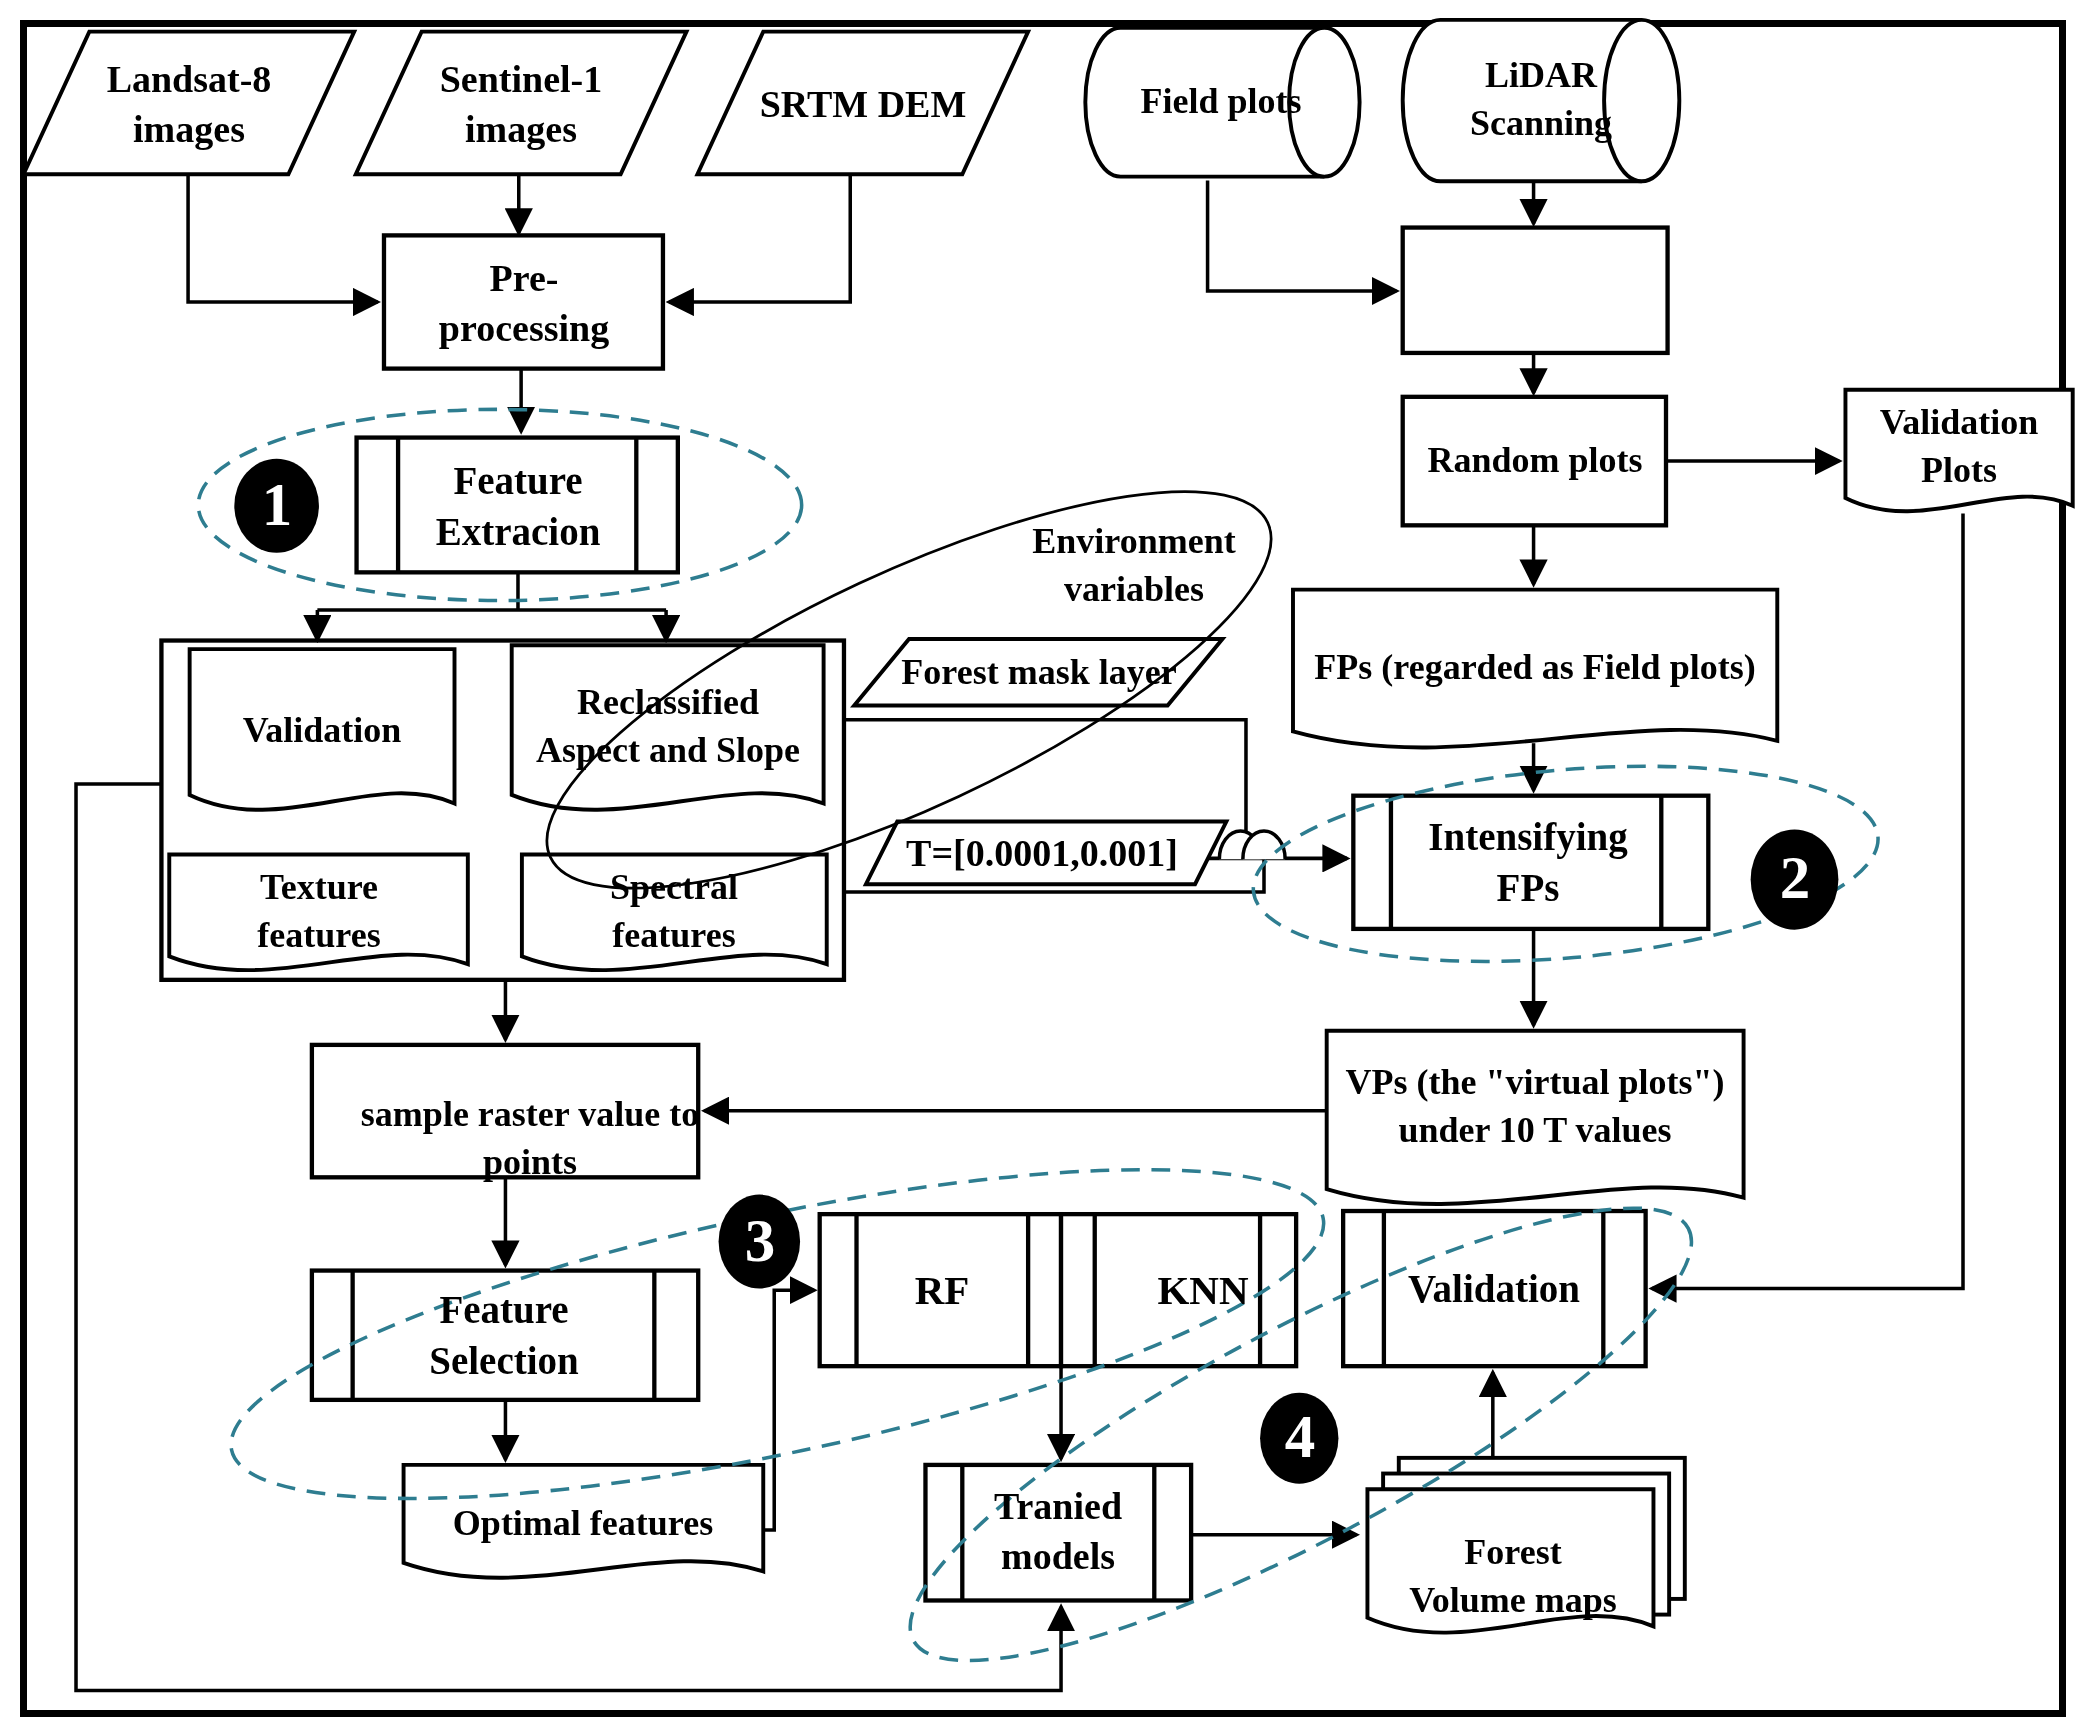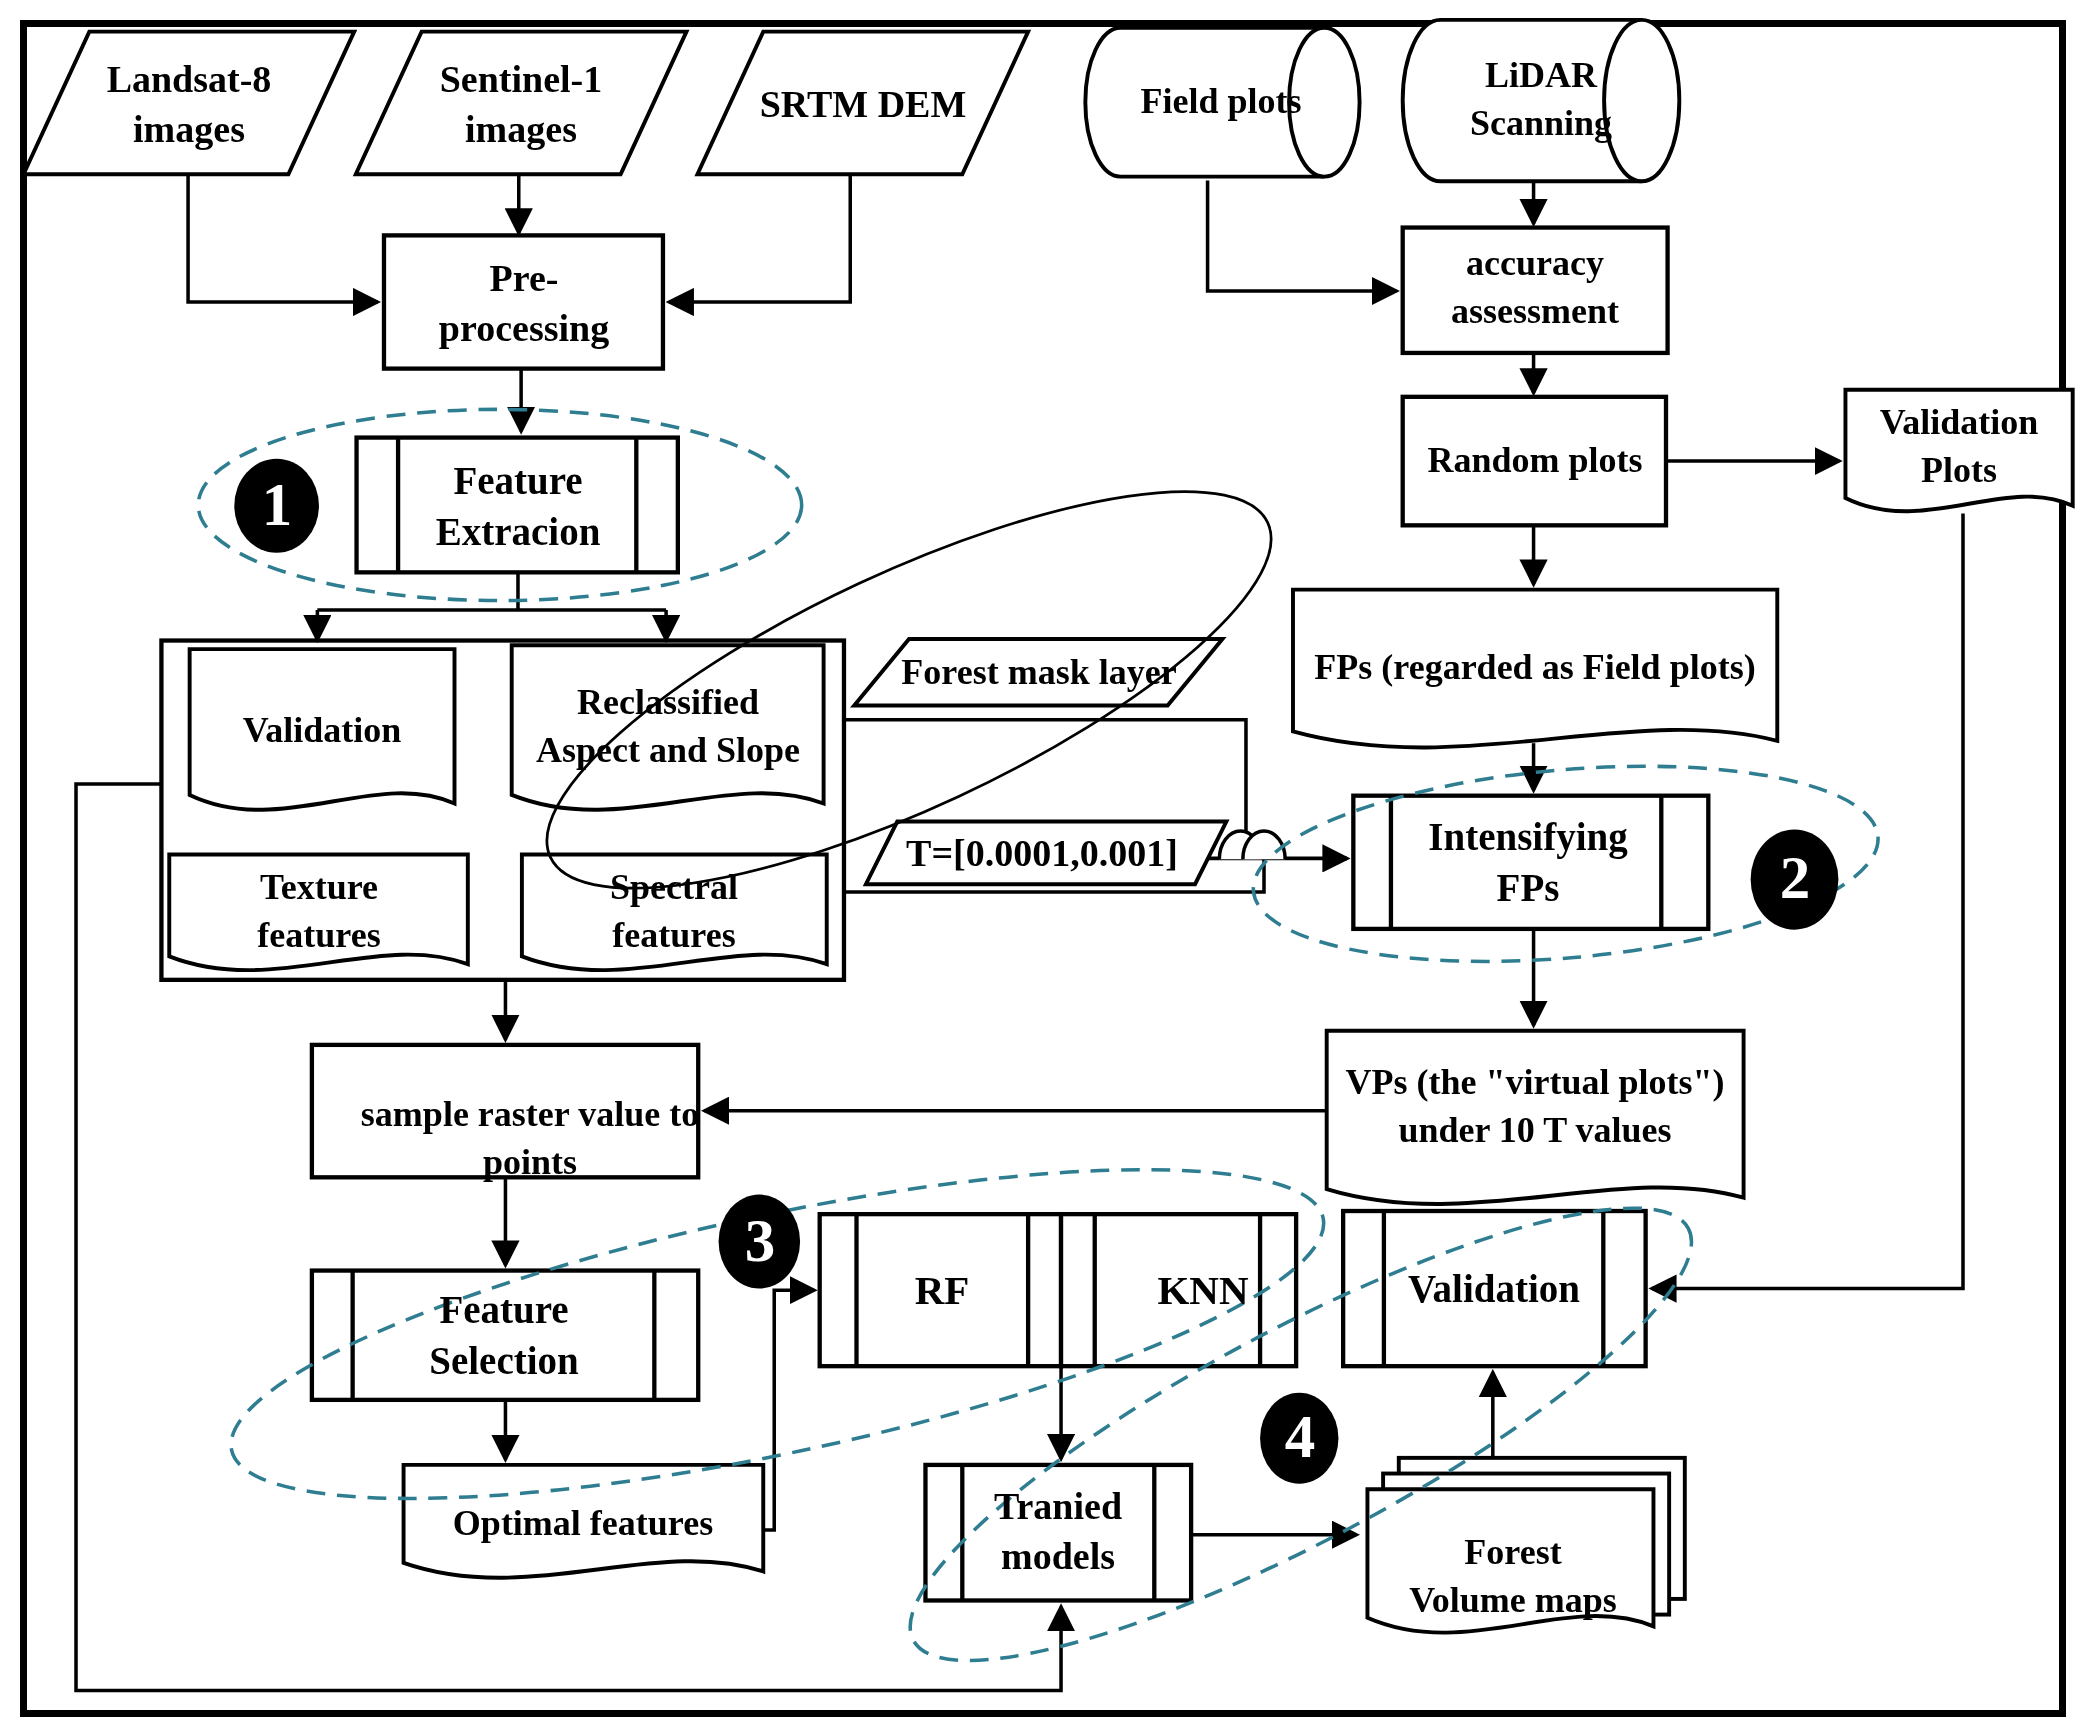--- a/index.html
+++ b/index.html
@@ -184,34 +184,34 @@
   <div class="lbl f48" style="left:189px;top:104px;">Landsat-8
 images</div>
   <div class="lbl f48" style="left:521px;top:104px;">Sentinel-1
 images</div>
   <div class="lbl f48" style="left:863px;top:104px;">SRTM DEM</div>
   <div class="lbl f46" style="left:1221px;top:102px;">Field plots</div>
   <div class="lbl f46" style="left:1541px;top:100px;">LiDAR
 Scanning</div>
   <div class="lbl f48" style="left:524px;top:303px;">Pre-
 processing</div>
-  <div class="lbl f46" style="left:1535px;top:288px;">accuracy
-assessment</div>
   <div class="lbl f46" style="left:1535px;top:461px;">Random plots</div>
   <div class="lbl f46" style="left:1959px;top:447px;">Validation
 Plots</div>
   <div class="lbl f50" style="left:518px;top:506px;">Feature
 Extracion</div>
   <div class="lbl f46" style="left:322px;top:731px;">Validation</div>
   <div class="lbl f46" style="left:668px;top:727px;">Reclassified
 Aspect and Slope</div>
   <div class="lbl f46" style="left:319px;top:912px;">Texture
 features</div>
   <div class="lbl f46" style="left:674px;top:912px;">Spectral
 features</div>
+  <div class="lbl f46" style="left:1134px;top:566px;">Environment
+variables</div>
   <div class="lbl f46" style="left:1039px;top:673px;">Forest mask layer</div>
   <div class="lbl f48" style="left:1042px;top:853px;">T=[0.0001,0.001]</div>
   <div class="lbl f50" style="left:1528px;top:862px;">Intensifying
 FPs</div>
   <div class="lbl f46" style="left:1535px;top:668px;">FPs (regarded as Field plots)</div>
   <div class="lbl f46" style="left:1535px;top:1107px;">VPs (the "virtual plots")
 under 10 T values</div>
   <div class="lbl f46" style="left:530px;top:1111px;margin-top:28px;">sample raster value to
 points</div>
   <div class="lbl f50" style="left:504px;top:1335px;">Feature

